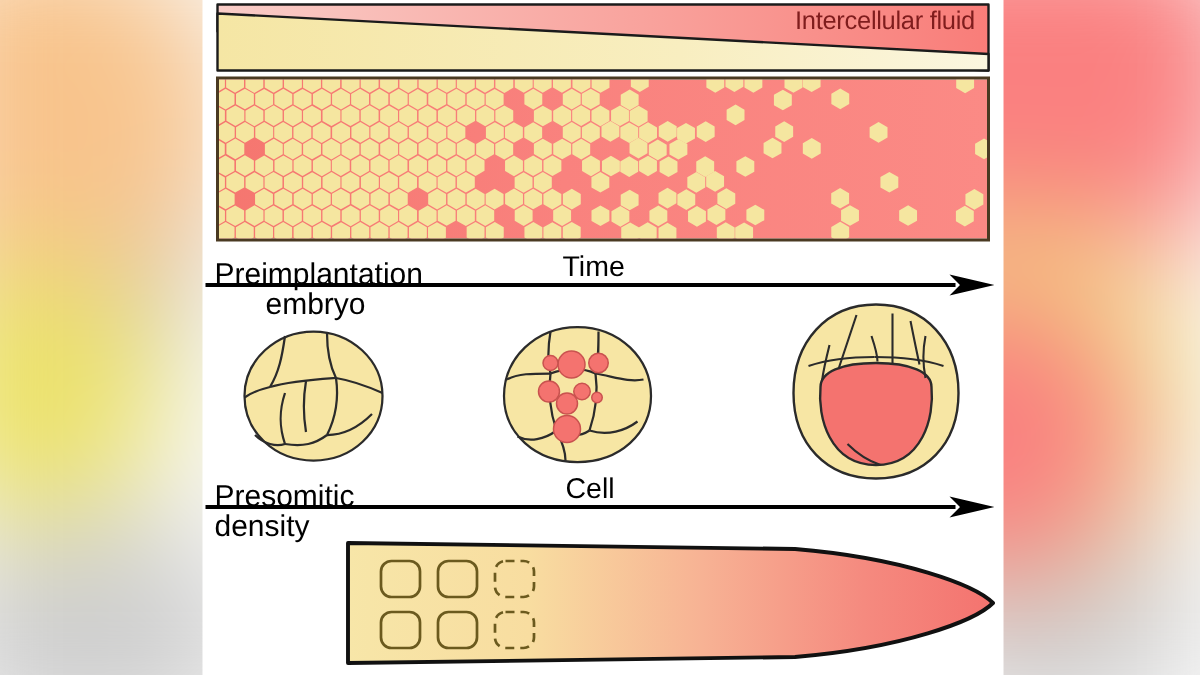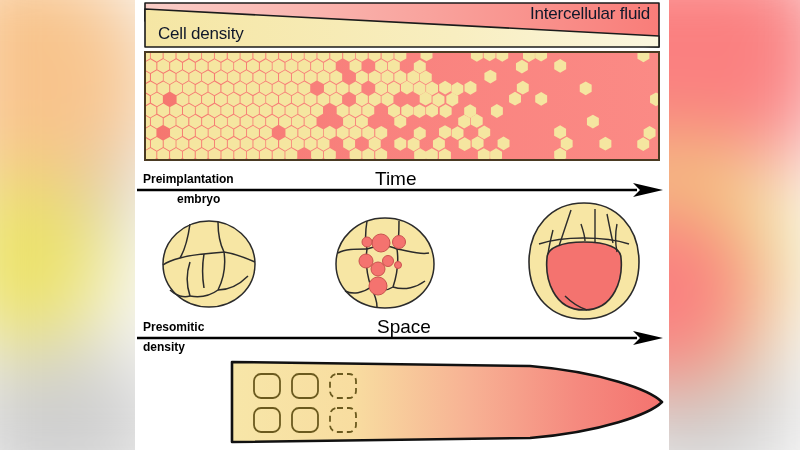--- a/index.html
+++ b/index.html
@@ -31,36 +31,36 @@
   .panel{
     position:absolute;left:135px;top:0;width:534px;height:450px;
     background:#ffffff;overflow:hidden;
   }
 
   
   .wedges{position:absolute;left:9px;top:2px;width:516px;height:46px;}
   .wedge{position:absolute;left:0;top:0;width:100%;height:100%;}
   .wedge svg{display:block;width:100%;height:100%;overflow:visible;}
   .wlabel{
-    position:absolute;font-size:17px;color:#0f172a;white-space:nowrap;
+    position:absolute;font-size:17px;color:#7f1d1d;white-space:nowrap;
     letter-spacing:-0.2px;
   }
   #lbl-cell{left:14px;top:22px;}
   #lbl-fluid{right:10px;top:2px;}
 
   
   .hexband{
     position:absolute;left:9px;top:51px;width:516px;height:110px;
     border:2px solid #4a3a22;box-sizing:border-box;overflow:hidden;
     background:linear-gradient(90deg,#f5766f 0%,#f9827e 45%,#fb8a85 100%);
   }
   .hexband svg{display:block;width:100%;height:100%;}
 
   
-  .rowlabel{position:absolute;font-size:12px;color:#000;white-space:nowrap;font-weight:bold;}
+  .rowlabel{position:absolute;font-size:20px;color:#000;white-space:nowrap;}
   .axislabel{position:absolute;font-size:19px;color:#000;white-space:nowrap;}
   .arrow{position:absolute;height:14px;}
   .arrow svg{display:block;overflow:visible;}
 
   #lbl-pre1{left:8px;top:172px;}
   #lbl-pre2{left:42px;top:192px;text-align:right;}
   #lbl-time{left:240px;top:168px;text-align:right;}
   .arrow-time{left:2px;top:183px;width:526px;}
 
   #lbl-psm1{left:8px;top:320px;}
@@ -109,21 +109,20 @@
             <linearGradient id="gyel" x1="0" y1="0" x2="1" y2="0">
               <stop offset="0" stop-color="#f5e6a4"></stop>
               <stop offset="0.6" stop-color="#f8eec0"></stop>
               <stop offset="1" stop-color="#fbf6df"></stop>
             </linearGradient>
           </defs>
           <path d="M1,7 L515,34 L515,45 L1,45 Z" fill="url(#gyel)" stroke="#1b1b1b" stroke-width="1.6" stroke-linejoin="round"></path>
         </svg>
       </div>
 
-      <div class="wlabel" id="lbl-cell">Cell density</div>
       <div class="wlabel" id="lbl-fluid">Intercellular fluid</div>
     </div>
 
     <div class="hexband">
       <svg id="hexsvg" viewBox="0 0 512 106" preserveAspectRatio="none">
           <path d="M-2.03,-4.94L3.93,-1.50L3.93,5.38L-2.03,8.82L-7.99,5.38L-7.99,-1.50Z" fill="#f5e6a0"></path>
           <path d="M10.71,-4.96L16.67,-1.52L16.67,5.36L10.71,8.80L4.75,5.36L4.75,-1.52Z" fill="#f5e6a0"></path>
           <path d="M23.57,-4.81L29.53,-1.37L29.53,5.51L23.57,8.95L17.61,5.51L17.61,-1.37Z" fill="#f5e6a0"></path>
           <path d="M36.45,-4.97L42.41,-1.53L42.41,5.35L36.45,8.79L30.49,5.35L30.49,-1.53Z" fill="#f5e6a0"></path>
           <path d="M49.30,-4.98L55.26,-1.54L55.26,5.34L49.30,8.78L43.34,5.34L43.34,-1.54Z" fill="#f5e6a0"></path>
@@ -437,21 +436,21 @@
           <path d="M58,38 C76,38 92,40 104,44"></path>
           <path d="M82,14 C84,24 86,34 88,43"></path>
           <path d="M56,24 C58,30 60,36 60,41"></path>
           <path d="M40,96 C48,104 56,108 62,110"></path>
         </g>
       </svg>
     </div>
 
     <div class="rowlabel" id="lbl-psm1">Presomitic</div>
     <div class="rowlabel" id="lbl-psm2">density</div>
-    <div class="axislabel" id="lbl-space">Space</div>
+    <div class="axislabel" id="lbl-space">Cell</div>
 
     <div class="arrow arrow-space">
       <svg viewBox="0 0 526 14" preserveAspectRatio="none">
         <line x1="0" y1="7" x2="500" y2="7" stroke="#000" stroke-width="2.6"></line>
         <path d="M496,0 L526,7 L496,14 L503,7 Z" fill="#000"></path>
       </svg>
     </div>
 
     <div class="tailbud">
       <svg viewBox="0 0 435 88" preserveAspectRatio="none">

